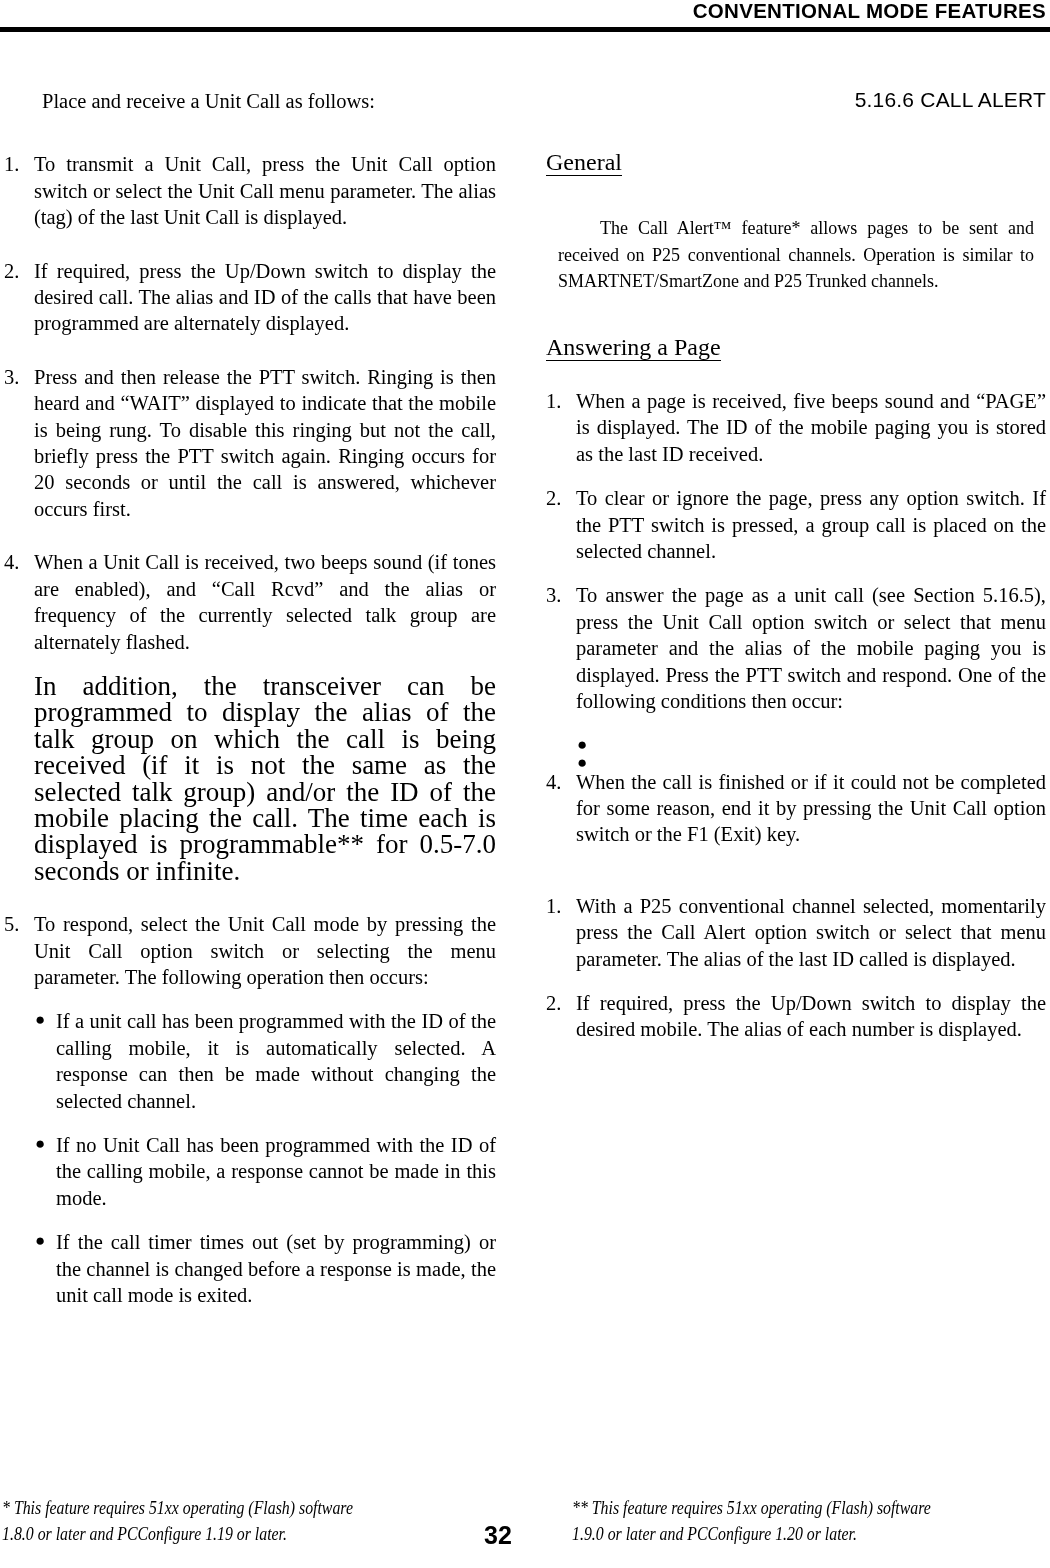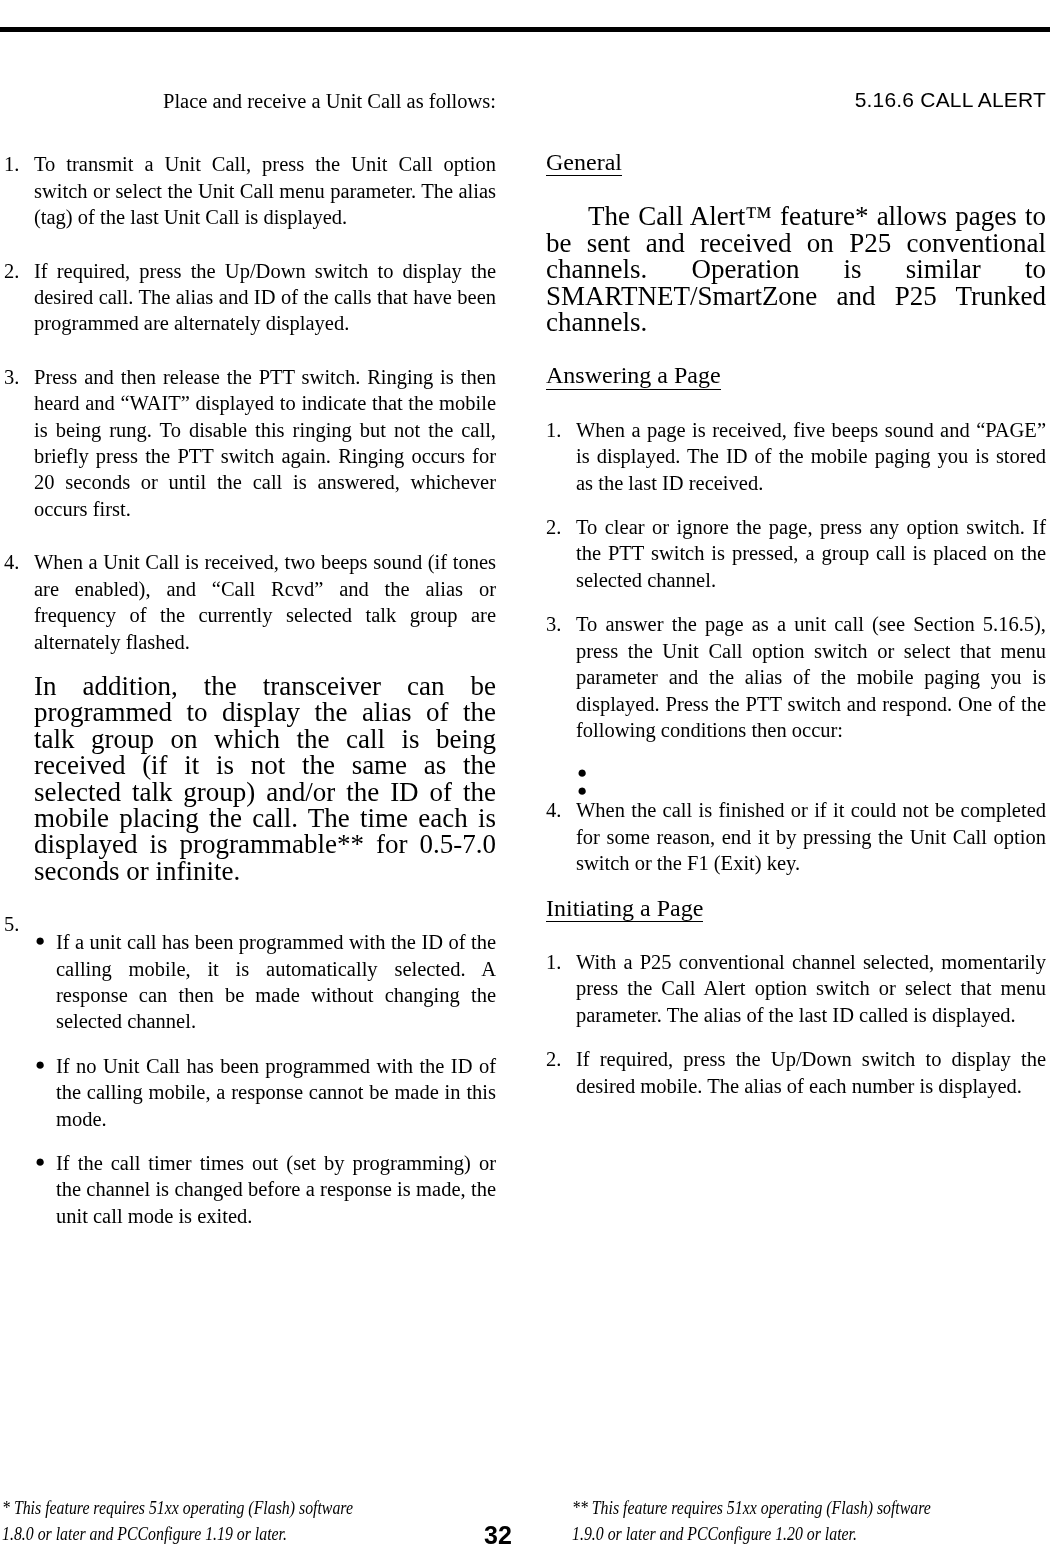--- a/index.html
+++ b/index.html
@@ -56,21 +56,21 @@
   }
   .col-right {
     left: 546px;
     width: 500px;
   }
   .intro-line {
     font-size: 20.5px;
     line-height: 26.4px;
     margin: 0 0 0 0;
     padding-left: 38px;
-    text-align: right;
+    text-align: left;
   }
 
   .section-heading {
     font-family: "Liberation Sans", "DejaVu Sans", sans-serif;
     font-size: 21px;
     font-weight: normal;
     letter-spacing: 0.2px;
     margin: 0;
     line-height: 24px;
     white-space: nowrap;
@@ -80,24 +80,24 @@
     font-size: 24px;
     line-height: 26.4px;
     margin: 0;
     display: inline-block;
     border-bottom: 1.4px solid #000;
     padding-bottom: 0px;
   }
   .sub-heading-wrap { margin: 0; }
 
   .body-para {
-    font-size: 27px;
+    font-size: 18px;
     line-height: 26.4px;
     text-align: justify;
-    margin: 0;
+    margin: 12px;
   }
 
   
   .num-item {
     position: relative;
     font-size: 20.5px;
     line-height: 26.4px;
     padding-left: 30px;
     text-align: justify;
     margin: 0;
@@ -169,20 +169,21 @@
     font-weight: bold;
     font-size: 25px;
   }
 </style>
 </head>
 <body>
 
 <div class="page">
 
   <div class="page-header">
+    <div class="header-title">CONVENTIONAL MODE FEATURES</div>
     <div class="header-rule"></div>
   </div>
 
   <div class="col col-left">
 
     <p class="intro-line">Place and receive a Unit Call as follows:</p>
 
     <div class="gap-lg"></div>
 
     <div class="num-item">
@@ -212,20 +213,21 @@
     </div>
 
     <div class="gap-sm"></div>
 
     <p class="cont-para">In addition, the transceiver can be programmed to display the alias of the talk group on which the call is being received (if it is not the same as the selected talk group) and/or the ID of the mobile placing the call. The time each is displayed is programmable** for 0.5-7.0 seconds or infinite.</p>
 
     <div class="gap-md"></div>
 
     <div class="num-item">
       <span class="num">5.</span>
+      <span>To respond, select the Unit Call mode by pressing the Unit Call option switch or selecting the menu parameter. The following operation then occurs:</span>
     </div>
 
     <div class="gap-sm"></div>
 
     <div class="bullet-item">
       <span class="bullet">●</span>
       <span>If a unit call has been programmed with the ID of the calling mobile, it is automatically selected. A response can then be made without changing the selected channel.</span>
     </div>
 
     <div class="gap-sm"></div>
@@ -299,23 +301,20 @@
 
     <div class="gap-sm"></div>
 
     <div class="num-item">
       <span class="num">4.</span>
       <span>When the call is finished or if it could not be completed for some reason, end it by pressing the Unit Call option switch or the F1 (Exit) key.</span>
     </div>
 
     <div class="gap-sm"></div>
 
-    <div class="sub-heading-wrap">
-      <span class="sub-heading">Initiating a Page</span>
-    </div>
 
     <div class="gap-md"></div>
 
     <div class="num-item">
       <span class="num">1.</span>
       <span>With a P25 conventional channel selected, momentarily press the Call Alert option switch or select that menu parameter. The alias of the last ID called is displayed.</span>
     </div>
 
     <div class="gap-sm"></div>
 

